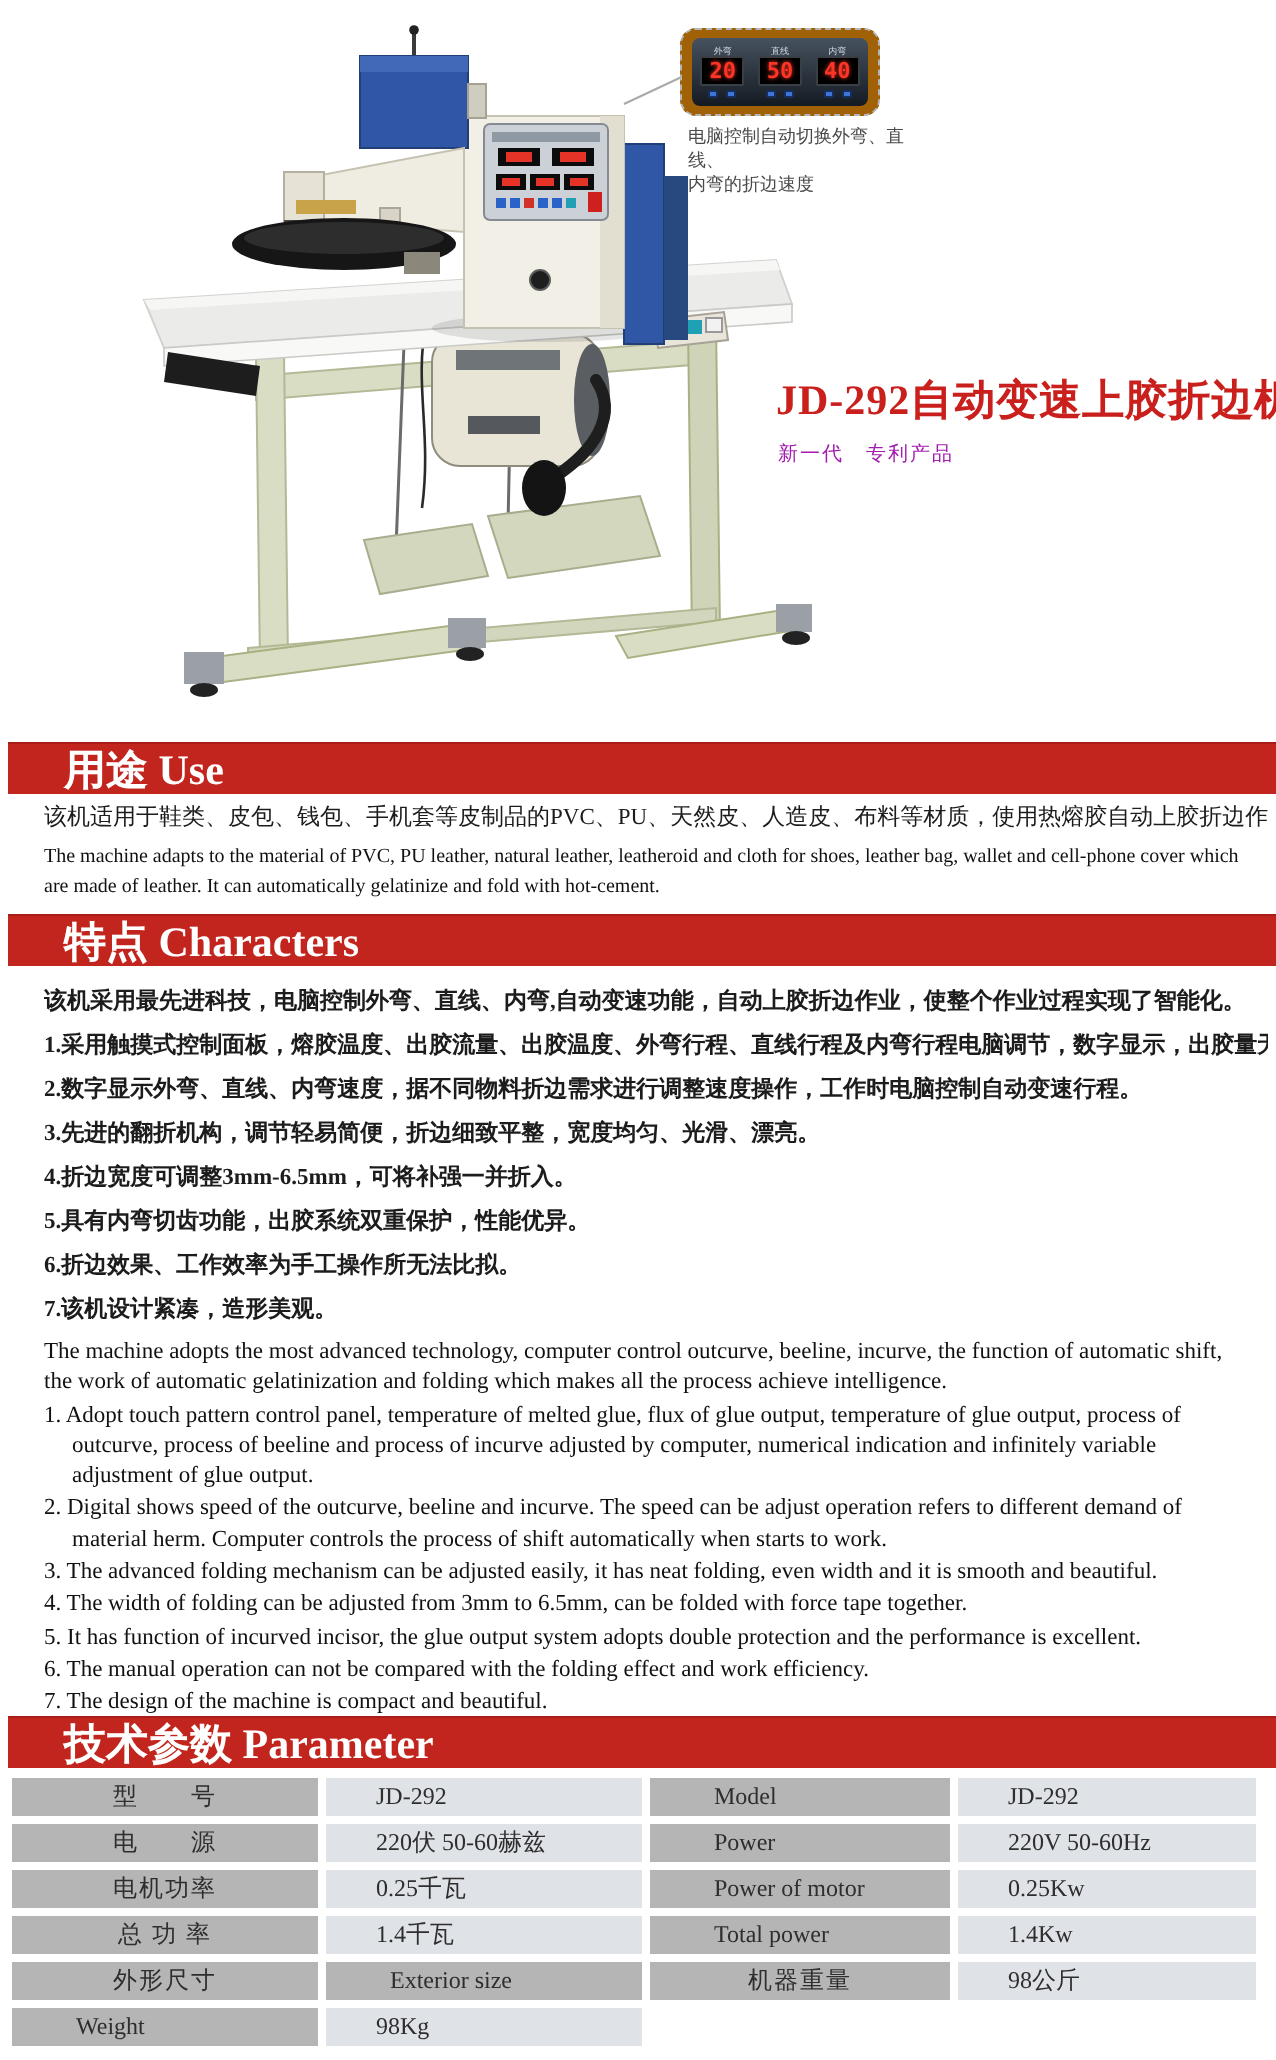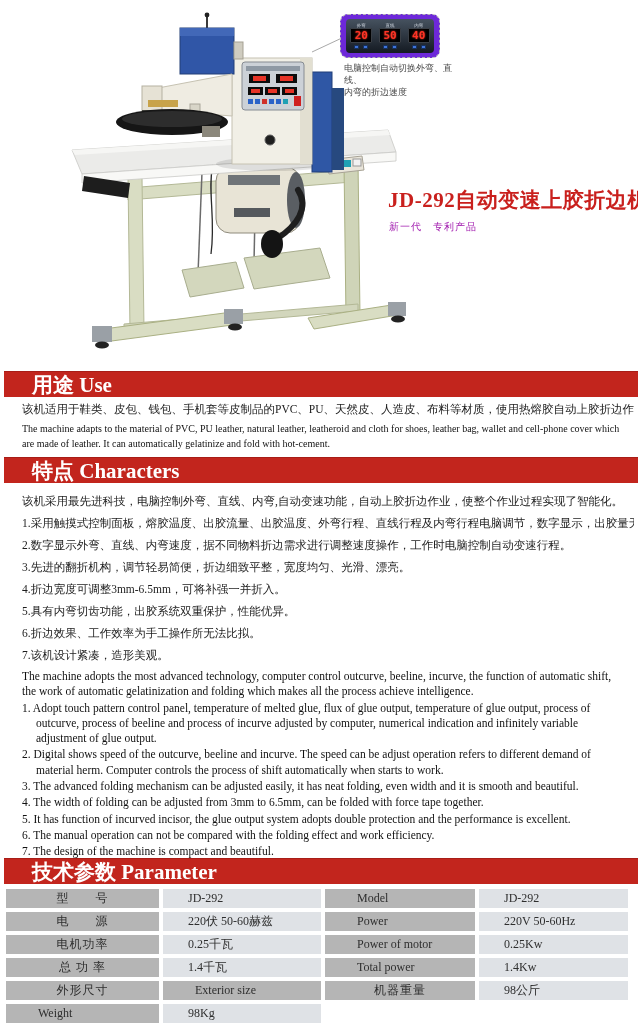--- a/index.html
+++ b/index.html
@@ -8,21 +8,21 @@
     --led-red:#ff3426; --panel-navy:#1a222c;
     --machine-blue:#3056a7; --leg-olive:#d9ddc3;
   }
   *{margin:0;padding:0;box-sizing:border-box;}
   html,body{background:#fff;}
   .page{position:relative;width:638px;height:1030px;background:#fff;overflow:hidden;
         font-family:"Liberation Serif","DejaVu Serif",serif;color:#222;}
   .machine{position:absolute;left:6px;top:12px;}
   
   .callout{position:absolute;left:340px;top:14px;width:100px;height:44px;
-           border:1px dashed #b5b5b5;border-radius:8px;padding:4px 5px;background:#6d28d9;}
+           border:1px dashed #b5b5b5;border-radius:8px;padding:4px 5px;background:#a16207;}
   .panel{height:100%;border-radius:4px;background:linear-gradient(#46525f,#141a22);
          display:flex;align-items:center;justify-content:center;gap:6px;padding:2px 4px;}
   .disp{width:24px;display:flex;flex-direction:column;align-items:center;}
   .disp .lbl{font-size:4.5px;line-height:5px;color:#cfd6df;font-family:"Liberation Sans",sans-serif;}
   .disp .val{width:22px;text-align:center;background:#000;border:1px solid #3a3f46;border-radius:1px;
              color:var(--led-red);font:bold 11px/13px "DejaVu Sans Mono",monospace;
              text-shadow:0 0 2px rgba(255,60,40,.9);}
   .disp .btns{display:flex;gap:4px;margin-top:2px;}
   .disp .btns span{width:5px;height:4px;background:#3e73d8;border:1px solid #15305e;border-radius:1px;display:block;}
   .callout-caption{position:absolute;left:344px;top:62px;width:120px;
@@ -36,21 +36,21 @@
   .bar{position:absolute;left:4px;right:0;height:26px;background:var(--accent-red);
        color:#fff;font-weight:bold;font-size:21px;line-height:26px;padding-left:28px;
        border-top:1px solid #a81d17;}
   .bar-use{top:371px;} .bar-char{top:457px;} .bar-param{top:858px;}
   
   .cn{position:absolute;left:22px;right:4px;font-size:11.5px;line-height:14px;
       color:#1c1c1c;white-space:nowrap;overflow:hidden;}
   .use-cn{top:402px;}
   .use-en{position:absolute;left:22px;right:4px;top:421px;font-size:10px;line-height:15px;color:#111;}
   .cn-list{position:absolute;left:22px;right:4px;top:494px;}
-  .cn-list p{font-size:11.5px;line-height:14px;color:#1c1c1c;white-space:nowrap;overflow:hidden;margin-bottom:8px;}
+  .cn-list p{font-size:11.5px;line-height:14px;color:#1c1c1c;white-space:nowrap;overflow:hidden;margin-bottom:8px;font-weight:bold;}
   .en-list{position:absolute;left:22px;right:17px;top:669px;font-size:11.5px;line-height:15.3px;color:#111;}
   .en-list .en-item{padding-left:14px;text-indent:-14px;margin-top:1px;}
   
   .spec-table{position:absolute;left:6px;right:10px;top:889px;
               display:grid;grid-template-columns:153px 158px 150px 1fr;gap:4px;}
   .cell{height:19px;display:flex;align-items:center;font-size:12px;color:#2e2e2e;}
   .c1{background:var(--cell-label-bg);justify-content:center;letter-spacing:1px;}
   .c2{background:var(--cell-value-bg);padding-left:25px;}
   .c3{background:var(--cell-label-bg);padding-left:32px;}
   .c4{background:var(--cell-value-bg);padding-left:25px;}

